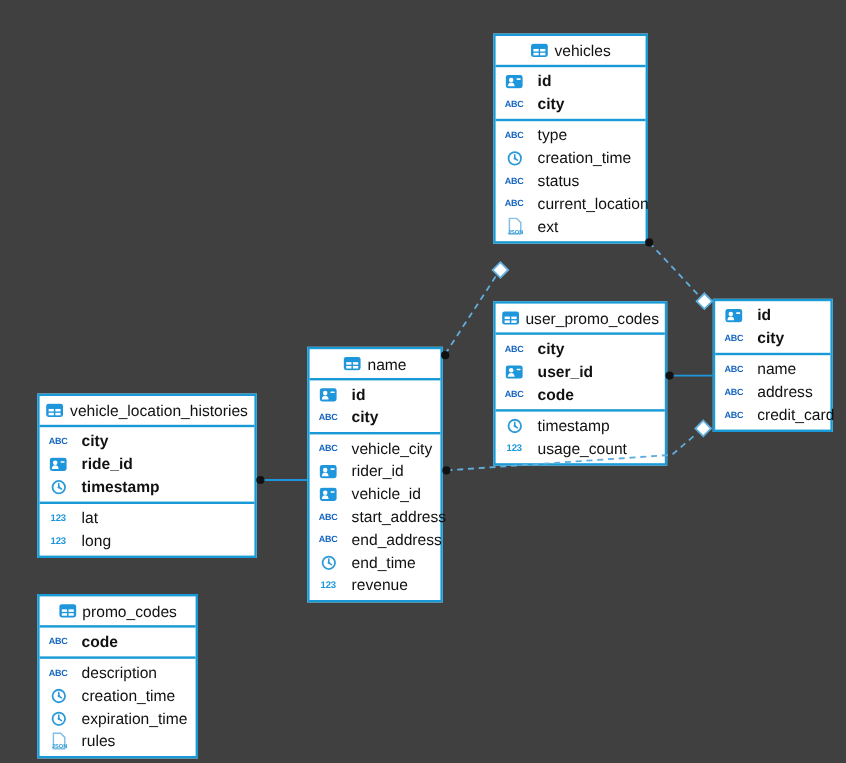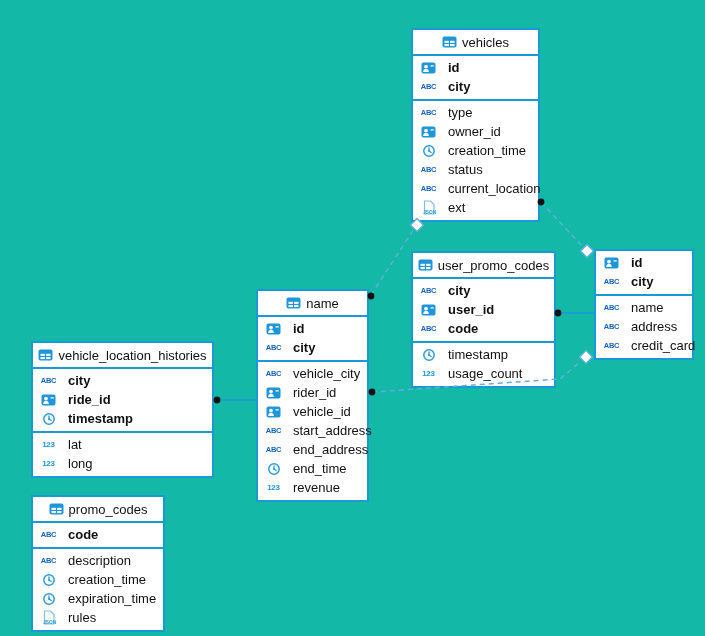--- a/index.html
+++ b/index.html
@@ -1,17 +1,17 @@
 <!DOCTYPE html>
 <html><head>
 <meta charset="utf-8">
 <style>
   html,body { margin:0; padding:0; background:#ffffff; }
   .canvas {
-    position:relative; width:705px; height:636px; background:#14b8a6;
+    position:relative; width:705px; height:636px; background:#404040;
     font-family:"Liberation Sans", sans-serif; color:#111; overflow:hidden;
   }
   .table {
     position:absolute; background:#fff;
     border:2px solid #189AD6; box-sizing:border-box;
     font-size:13px; line-height:1;
   }
   .thead {
     display:flex; align-items:center; justify-content:center; gap:5px;
     height:24px; border-bottom:2px solid #189AD6;
@@ -67,31 +67,20 @@
     </div>
     <div class="section">
       <div class="row">
         <span class="icon">
             <span class="ticon abc">ABC</span>
           </span>
         <span class="lbl">type</span>
       </div>
       <div class="row">
         <span class="icon">
-            <svg width="15" height="12" viewBox="0 0 15 12">
-              <rect x="0.5" y="0.5" width="14" height="11" rx="2" fill="#1E96DC"></rect>
-              <circle cx="5" cy="4.6" r="1.9" fill="#fff"></circle>
-              <path d="M2.2 9.9 C2.2 7.6 3.6 6.8 5 6.8 C6.4 6.8 7.8 7.6 7.8 9.9 Z" fill="#fff"></path>
-              <rect x="9.4" y="3.3" width="3.5" height="1.3" rx="0.6" fill="#fff"></rect>
-            </svg>
-          </span>
-        <span class="lbl">owner_id</span>
-      </div>
-      <div class="row">
-        <span class="icon">
             <svg width="14" height="14" viewBox="0 0 14 14">
               <circle cx="7" cy="7" r="5.2" fill="none" stroke="#2D9BDB" stroke-width="1.5"></circle>
               <circle cx="7" cy="7" r="1" fill="#2D9BDB"></circle>
               <path d="M7 7 L7 3.9 M7 7 L9.2 8.5" stroke="#2D9BDB" stroke-width="1.3" stroke-linecap="round" fill="none"></path>
             </svg>
           </span>
         <span class="lbl">creation_time</span>
       </div>
       <div class="row">
         <span class="icon">
@@ -302,21 +291,21 @@
       </div>
       <div class="row">
         <span class="icon">
             <span class="ticon num">123</span>
           </span>
         <span class="lbl">revenue</span>
       </div>
     </div>
   </div>
 
-  <div class="table" style="left:31px;top:341px;width:183px;">
+  <div class="table" style="left:31px;top:328px;width:183px;">
     <div class="thead">
       <span class="icon" style="width:15px;min-width:15px;">
           <svg width="15" height="12" viewBox="0 0 15 12">
             <rect x="0.5" y="0.5" width="14" height="11" rx="2" fill="#1E96DC"></rect>
             <rect x="2.5" y="4.8" width="4.4" height="2.1" fill="#fff"></rect>
             <rect x="8.1" y="4.8" width="4.4" height="2.1" fill="#fff"></rect>
             <rect x="2.5" y="8" width="4.4" height="2.1" fill="#fff"></rect>
             <rect x="8.1" y="8" width="4.4" height="2.1" fill="#fff"></rect>
           </svg>
         </span>

